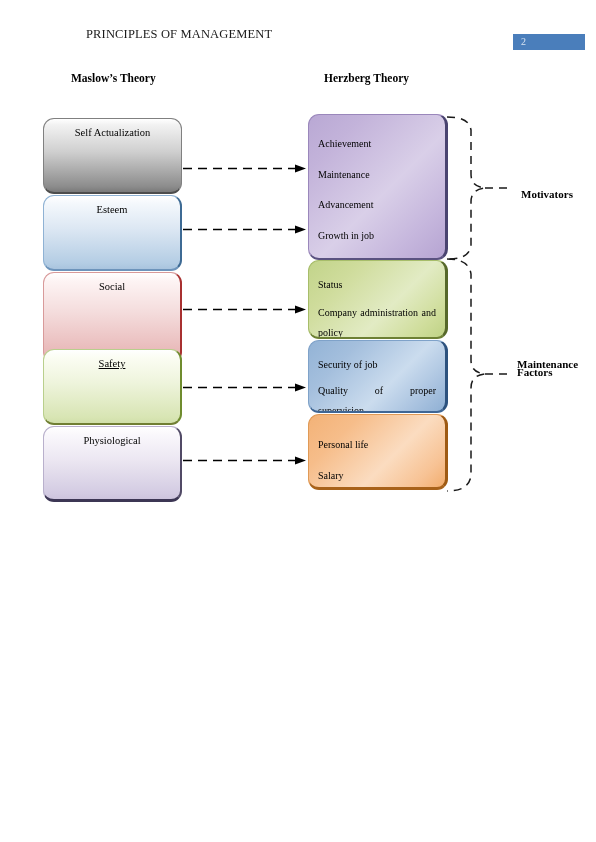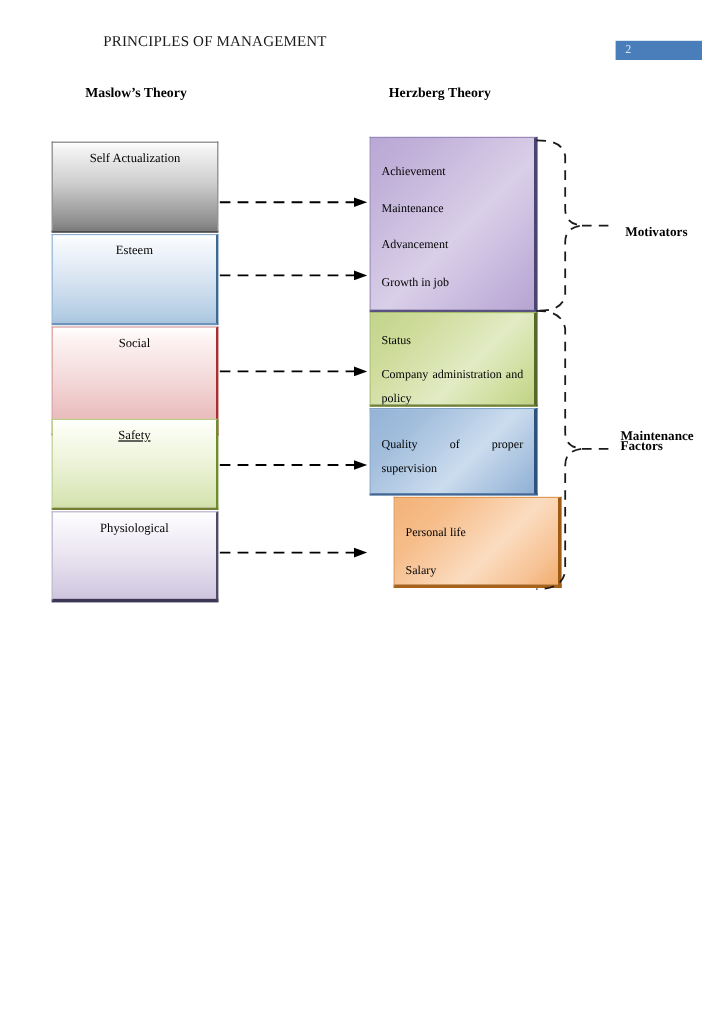--- a/index.html
+++ b/index.html
@@ -56,20 +56,21 @@
     color: #000;
   }
   .col-heading.maslow  { left: 71px;  top: 72px; }
   .col-heading.herzberg{ left: 324px; top: 72px; }
 
   
   .box {
     position: absolute;
     box-sizing: border-box;
     overflow: hidden;
+    border-radius: 11px;
   }
 
   
   .maslow-box {
     left: 43px;
     width: 139px;
     text-align: center;
     font-size: 10.5px;
   }
   .maslow-box .lbl {
@@ -162,21 +163,20 @@
     border-bottom: 2px solid #3f6694;
   }
   .h-security .line { line-height: 20px; }
 
   .h-personal {
     top: 414px; height: 76px;
     background: linear-gradient(135deg, #f3b277 0%, #f6bd8a 25%, #fbdcc0 60%, #f7c294 85%, #f2ad6d 100%);
     border: 1px solid #e09a56;
     border-right: 3px solid #9e5a13;
     border-bottom: 3px solid #a8621a;
-    margin-left: 20px;
   }
   .h-personal .line { line-height: 31px; }
 
   
   .arrow {
     position: absolute;
     left: 183px;
     width: 125px;
     height: 9px;
   }
@@ -248,20 +248,21 @@
 
   <div class="box herz-box h-status">
     <div class="inner">
       <div class="line">Status</div>
       <div class="para">Company administration and policy</div>
     </div>
   </div>
 
   <div class="box herz-box h-security">
     <div class="inner">
+      <div class="line">Security of job</div>
       <div class="para tight">Quality of proper supervision</div>
     </div>
   </div>
 
   <div class="box herz-box h-personal">
     <div class="inner">
       <div class="line">Personal life</div>
       <div class="line">Salary</div>
     </div>
   </div>

